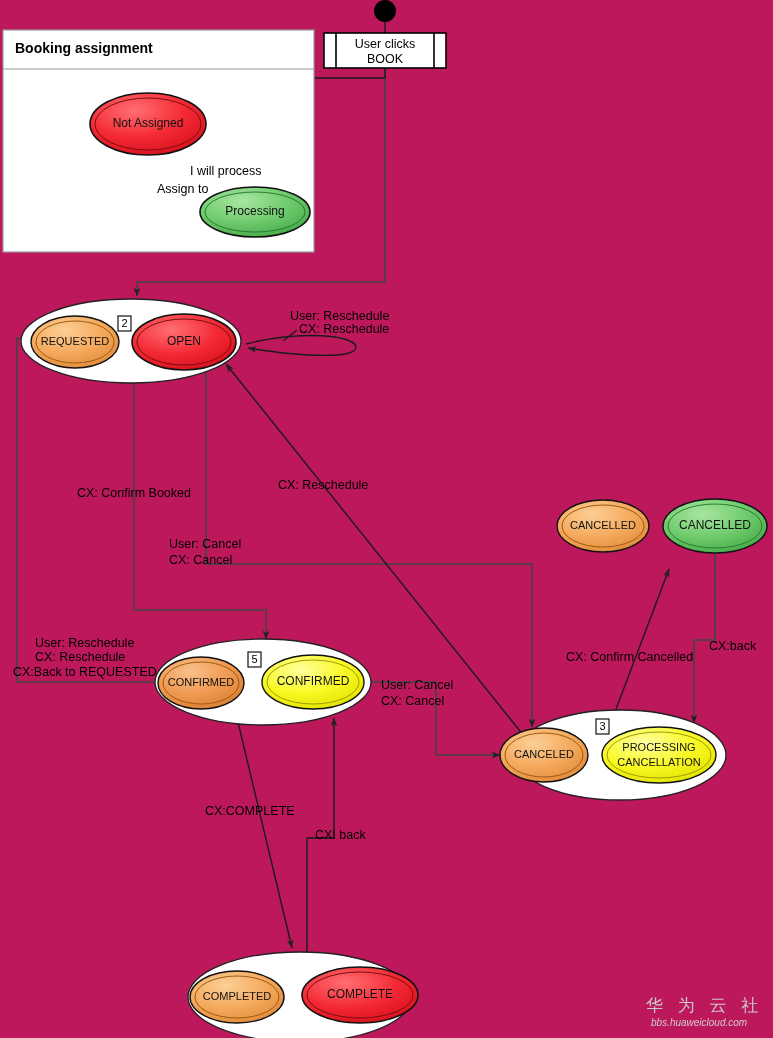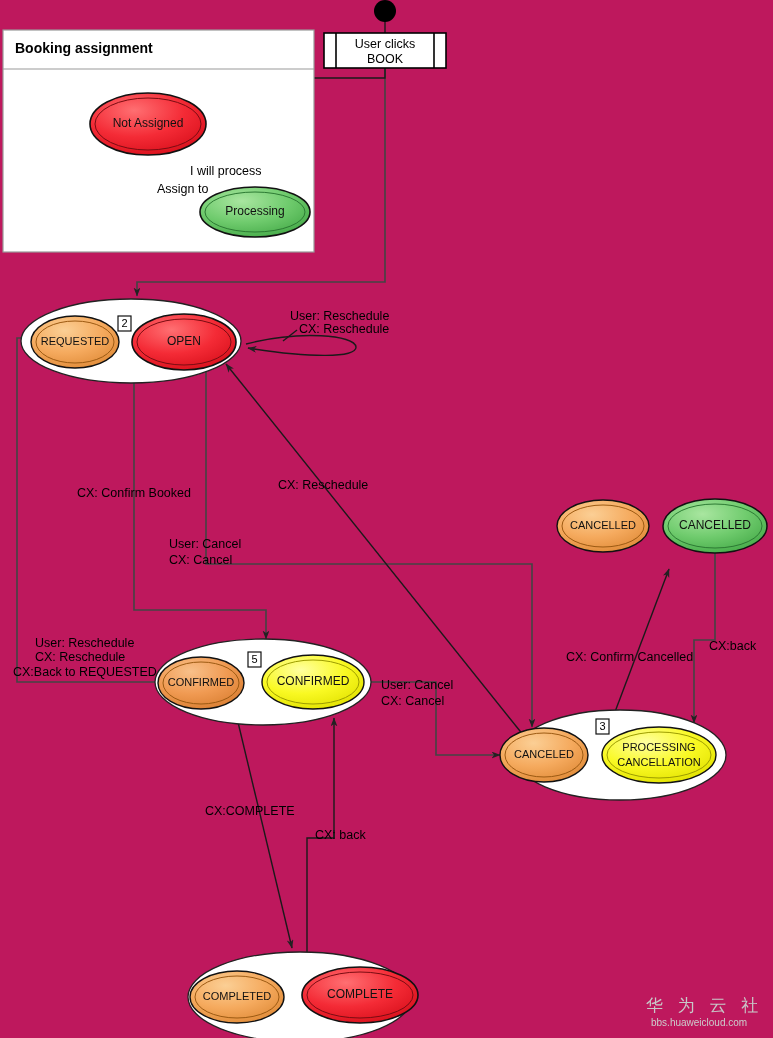--- a/index.html
+++ b/index.html
@@ -101,20 +101,21 @@
     letter-spacing: 5px;
     color: #c8c8c8;
     white-space: nowrap;
   }
   .wm-url {
     position: absolute;
     font-family: "Liberation Sans", sans-serif;
     font-size: 10px;
     color: #cdcdcd;
     white-space: nowrap;
+    font-style: italic;
   }
 </style>
 </head>
 <body>
 
 <div id="canvas">
 
   <svg class="layer" viewBox="0 0 773 1038">
     <defs>
       <marker id="arrow" markerWidth="10" markerHeight="10" refX="8.4" refY="3.4" orient="auto" markerUnits="userSpaceOnUse">

